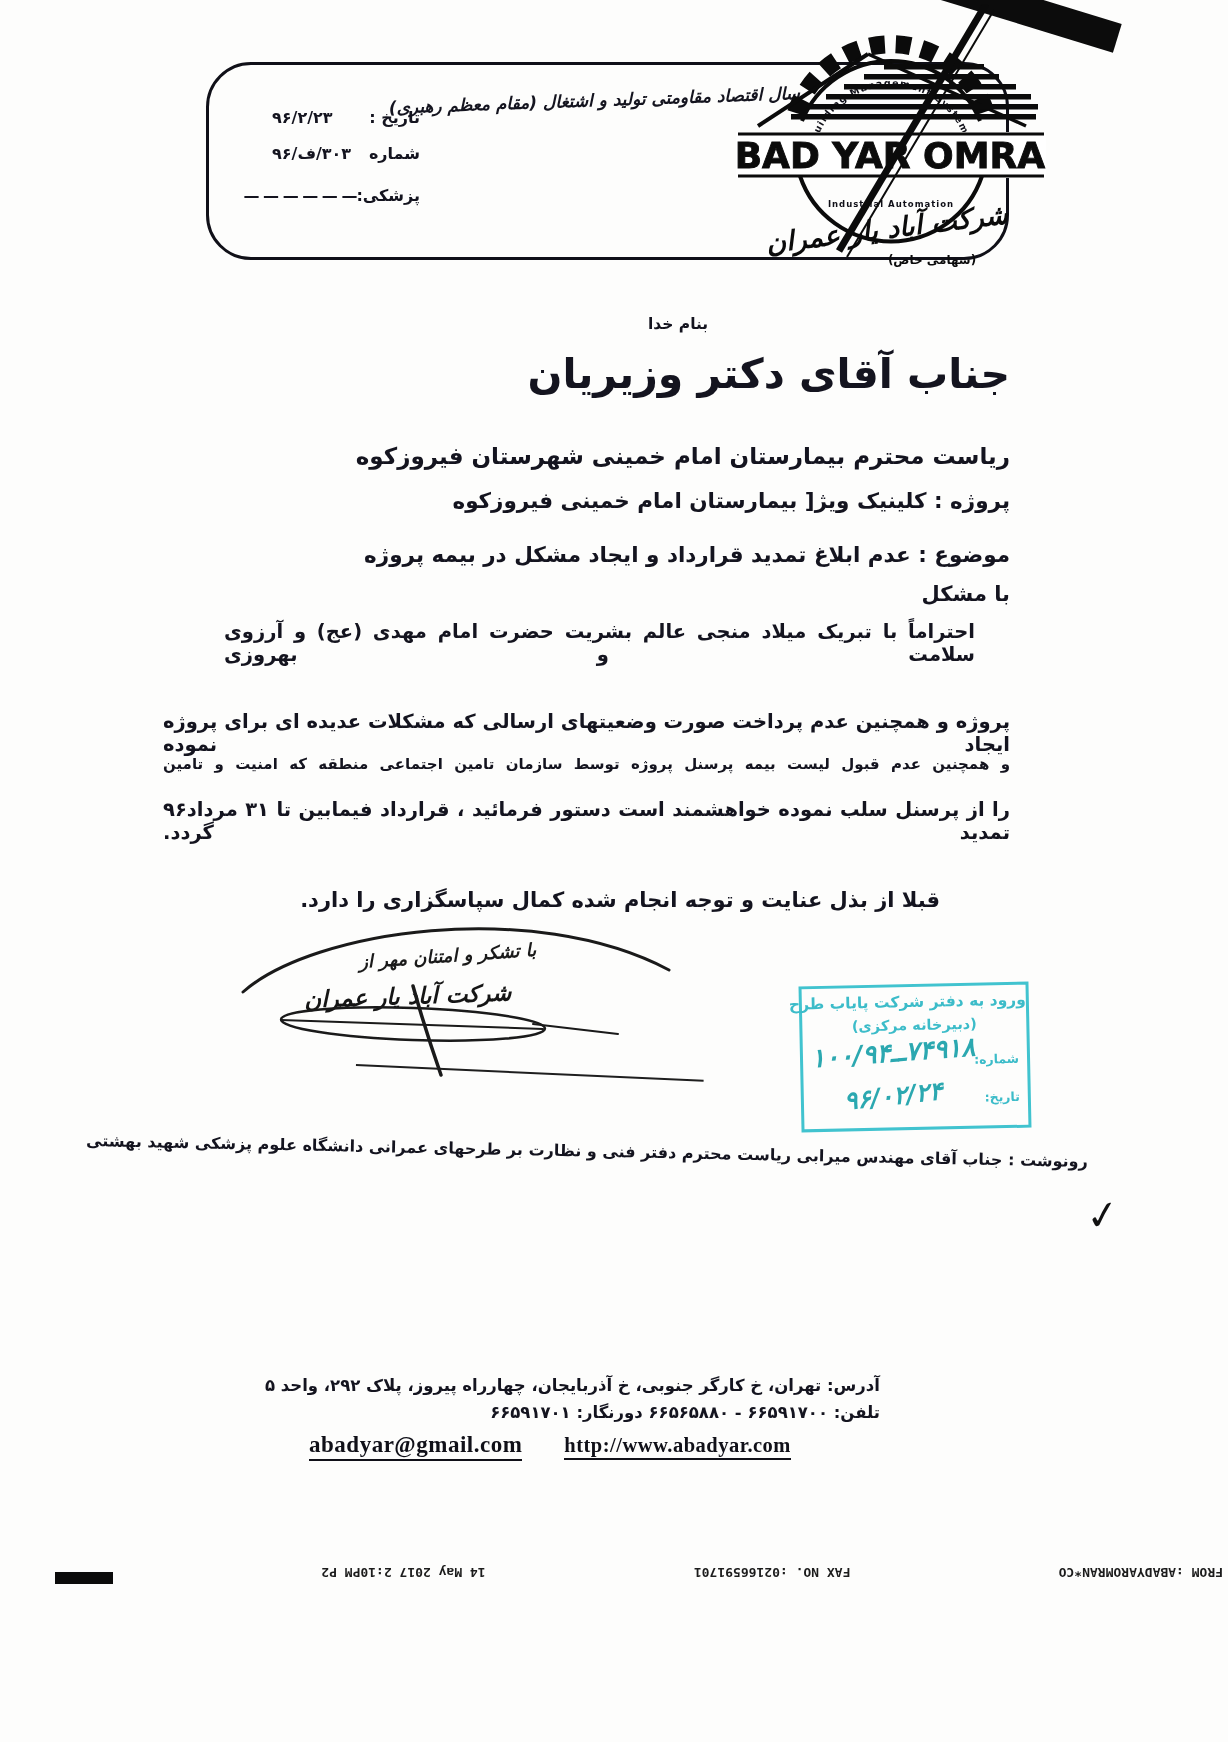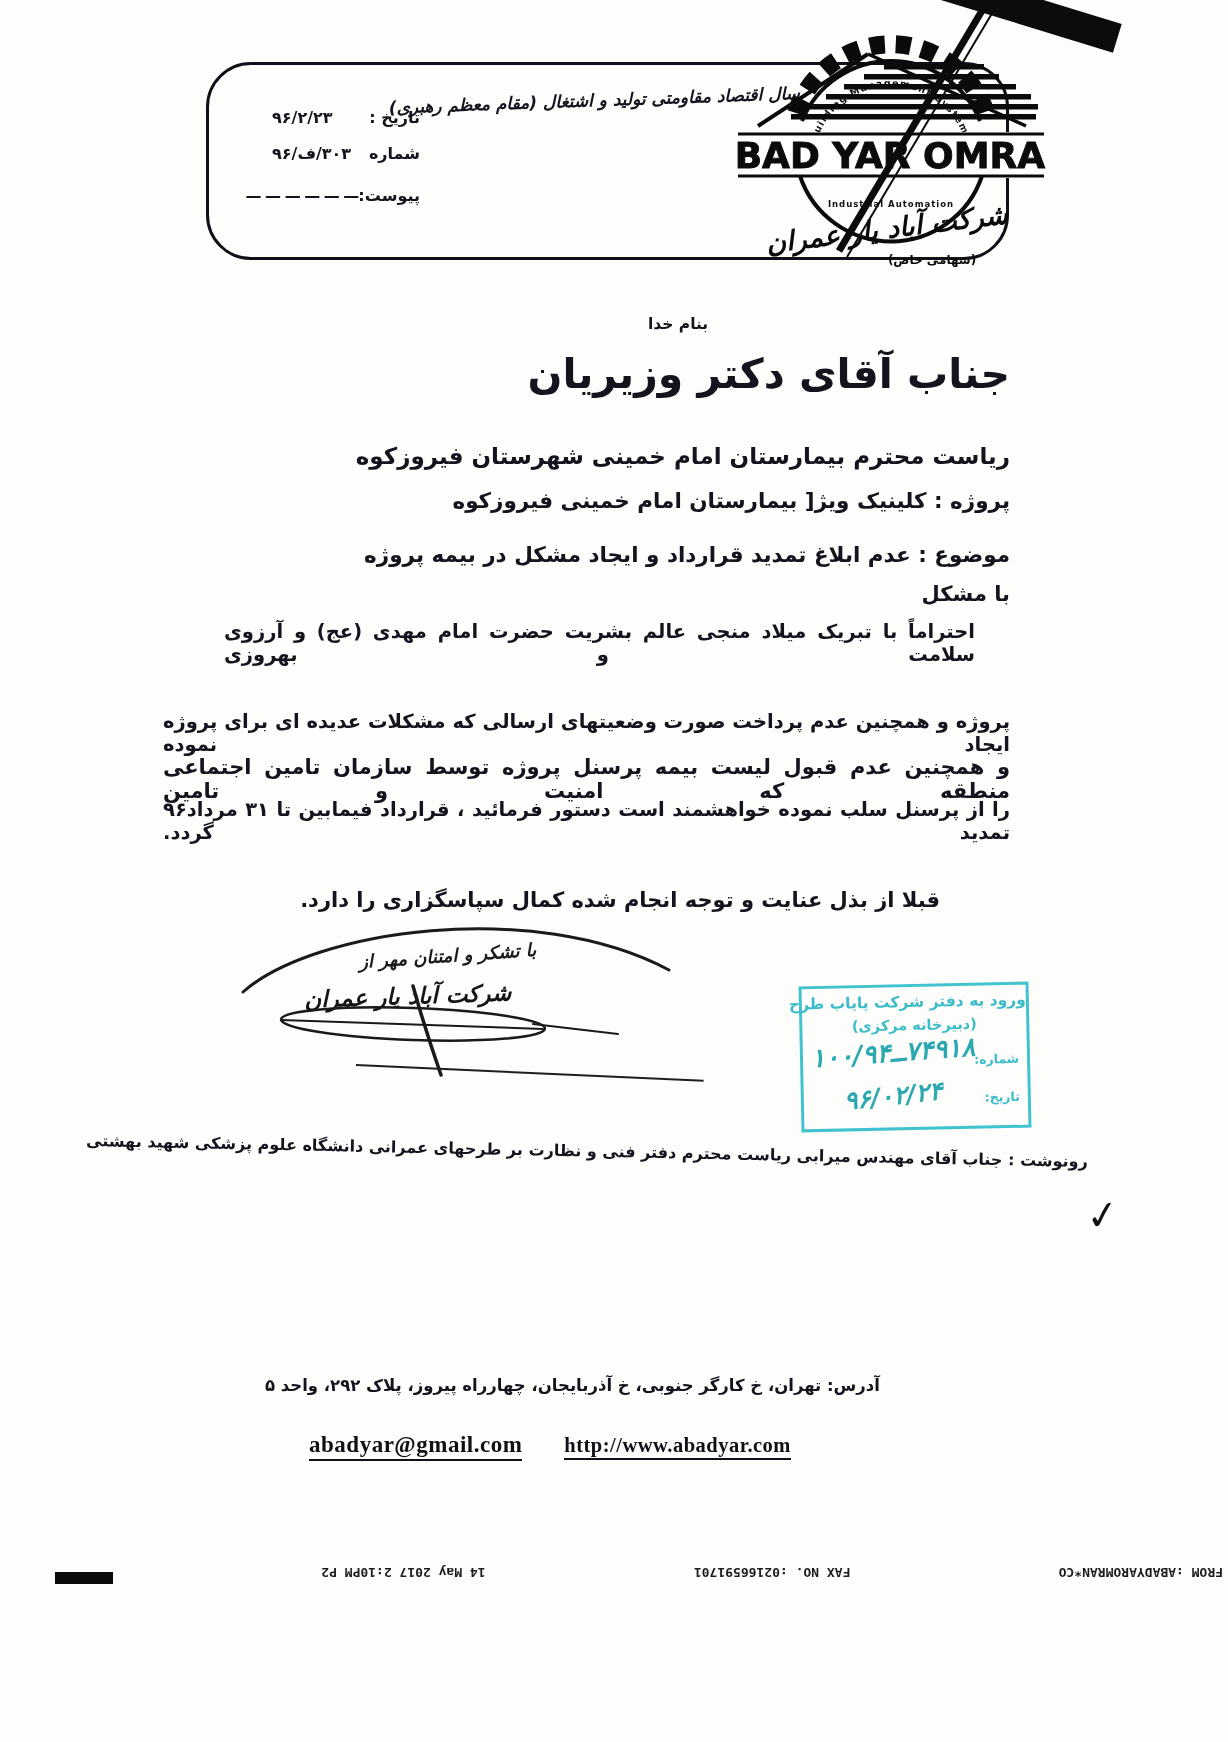--- a/index.html
+++ b/index.html
@@ -32,21 +32,21 @@
   <div class="abs fa" style="left:272px;top:108px;width:148px;font-size:16px;">
     <div class="meta-row">
       <span>تاریخ :</span>
       <span>۹۶/۲/۲۳</span>
     </div>
     <div class="meta-row">
       <span>شماره</span>
       <span>۳۰۳/ف/۹۶</span>
     </div>
     <div class="meta-row" style="margin-top:6px;">
-      <span>پیوست:</span>
+      <span>پزشکی:</span>
       <span style="letter-spacing:-1px;">— — — — — —</span>
     </div>
   </div>
 
   <div class="abs fa hand" style="left:404px;top:90px;width:396px;font-size:17px;transform:rotate(-2deg);text-align:center;">سال اقتصاد مقاومتی تولید و اشتغال (مقام معظم رهبری)</div>
 
   <svg class="abs" style="left:736px;top:4px;" width="310" height="270" viewBox="0 0 310 270">
     <defs>
       <path id="arcTopText" d="M 84,128 A 78,78 0 0 1 226,128"></path>
     </defs>
@@ -86,21 +86,21 @@
   <div class="abs fa" style="left:648px;top:315px;font-size:15.5px;">بنام خدا</div>
 
   <div class="abs fa" style="right:218px;top:350px;font-size:41px;">جناب آقای دکتر وزیریان</div>
   <div class="abs fa" style="right:218px;top:443px;font-size:23px;">ریاست محترم  بیمارستان امام خمینی  شهرستان فیروزکوه</div>
   <div class="abs fa" style="right:218px;top:488px;font-size:21.5px;">پروژه : کلینیک ویژ[ بیمارستان امام خمینی فیروزکوه</div>
   <div class="abs fa" style="right:218px;top:530px;font-size:21.5px;margin-top:12px;">موضوع : عدم ابلاغ تمدید قرارداد و ایجاد مشکل در بیمه پروژه</div>
   <div class="abs fa" style="right:218px;top:582px;font-size:21px;">با مشکل</div>
 
   <div class="abs fa just" style="right:253px;left:224px;top:620px;font-size:19.5px;">احتراماً با تبریک میلاد منجی عالم بشریت حضرت امام مهدی (عج) و آرزوی سلامت و بهروزی</div>
   <div class="abs fa just" style="right:218px;left:163px;top:710px;font-size:19.5px;">پروژه و همچنین عدم پرداخت صورت وضعیتهای ارسالی که مشکلات عدیده ای برای پروژه ایجاد نموده</div>
-  <div class="abs fa just" style="right:218px;left:163px;top:755px;font-size:21px;">و همچنین عدم قبول لیست بیمه پرسنل پروژه توسط سازمان تامین اجتماعی  منطقه که امنیت و تامین</div>
+  <div class="abs fa just" style="right:218px;left:163px;top:755px;font-size:15px;">و همچنین عدم قبول لیست بیمه پرسنل پروژه توسط سازمان تامین اجتماعی  منطقه که امنیت و تامین</div>
   <div class="abs fa just" style="right:218px;left:163px;top:798px;font-size:19.5px;">را از پرسنل سلب نموده خواهشمند است دستور فرمائید ، قرارداد فیمابین تا ۳۱ مرداد۹۶ تمدید گردد.</div>
 
   <div class="abs fa" style="right:288px;top:888px;font-size:21px;">قبلا از بذل عنایت و توجه انجام شده کمال سپاسگزاری را دارد.</div>
 
   <svg class="abs" style="left:233px;top:912px;" width="455" height="185" viewBox="0 0 455 185">
     <path d="M 10,80 C 80,18 300,-14 436,58" fill="none" stroke="#1a1a1a" stroke-width="3" stroke-linecap="round"></path>
     <text x="215" y="50" text-anchor="middle" font-size="18" font-weight="bold" font-style="italic" direction="rtl" fill="#1a1a1a" transform="rotate(-4 215 50)">با تشکر و امتنان مهر از</text>
     <text x="175" y="92" text-anchor="middle" font-size="23" font-weight="bold" font-style="italic" direction="rtl" fill="#151515" transform="rotate(-2 175 92)">شرکت آباد یار عمران</text>
     <g stroke="#1a1a1a" fill="none" stroke-linecap="round">
       <ellipse cx="180" cy="112" rx="132" ry="16" stroke-width="2.5" transform="rotate(2 180 112)"></ellipse>
@@ -118,20 +118,21 @@
     <div class="abs ltrnum hand" style="left:8px;top:50px;font-size:26px;color:#2ba8b0;transform:rotate(-3deg);">۱۰۰/۹۴ــ۷۴۹۱۸</div>
     <div class="abs fa" style="right:8px;top:104px;font-size:12.5px;">تاریخ:</div>
     <div class="abs ltrnum hand" style="left:40px;top:94px;font-size:25px;color:#2ba8b0;transform:rotate(-5deg);">۹۶/۰۲/۲۴</div>
   </div>
 
   <div class="abs fa" style="right:140px;top:1152px;font-size:16px;letter-spacing:0.3px;transform:rotate(1.2deg);transform-origin:right center;">رونوشت : جناب آقای مهندس میرابی ریاست محترم دفتر فنی و نظارت بر طرحهای عمرانی دانشگاه علوم پزشکی شهید بهشتی</div>
   <div class="abs" style="left:1086px;top:1192px;font-size:40px;font-weight:bold;color:#111;transform:rotate(-8deg);">✓</div>
 
   <div class="abs" style="left:314px;top:1376px;width:566px;">
     <div class="fa" style="font-size:16.5px;">آدرس: تهران، خ کارگر جنوبی، خ آذربایجان، چهارراه پیروز، پلاک ۲۹۲، واحد ۵</div>
+    <div class="fa" style="font-size:16.5px;margin-top:8px;">تلفن: ۶۶۵۹۱۷۰۰ - ۶۶۵۶۵۸۸۰    دورنگار: ۶۶۵۹۱۷۰۱</div>
   </div>
   <div class="abs" style="left:320px;top:1432px;width:460px;display:flex;gap:42px;justify-content:center;align-items:baseline;direction:ltr;">
     <span class="serif uline" style="font-size:23px;letter-spacing:0.5px;">abadyar@gmail.com</span>
     <span class="serif uline" style="font-size:20.5px;letter-spacing:0.5px;">http://www.abadyar.com</span>
   </div>
 
   <div class="abs" style="left:55px;top:1560px;width:1168px;height:26px;transform:rotate(180deg);display:flex;justify-content:space-between;align-items:center;direction:ltr;">
     <span class="mono" style="font-size:13px;">FROM :ABADYAROMRAN*CO</span>
     <span class="mono" style="font-size:13px;">FAX NO. :02166591701</span>
     <span class="mono" style="font-size:13px;">14 May 2017  2:10PM  P2</span>

